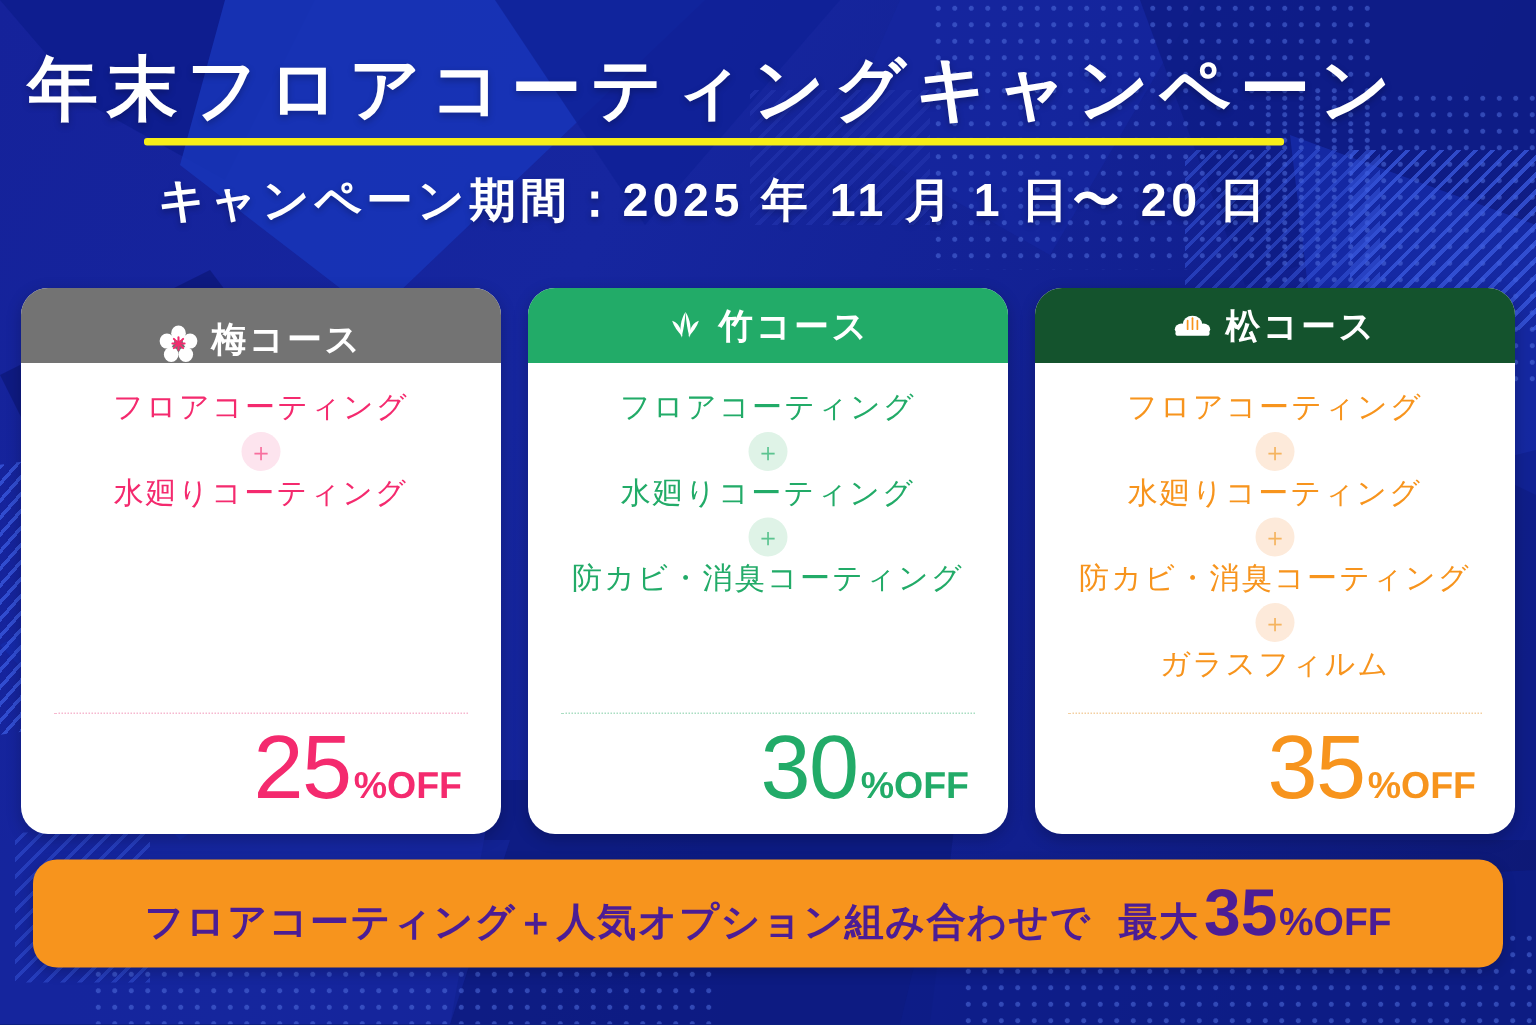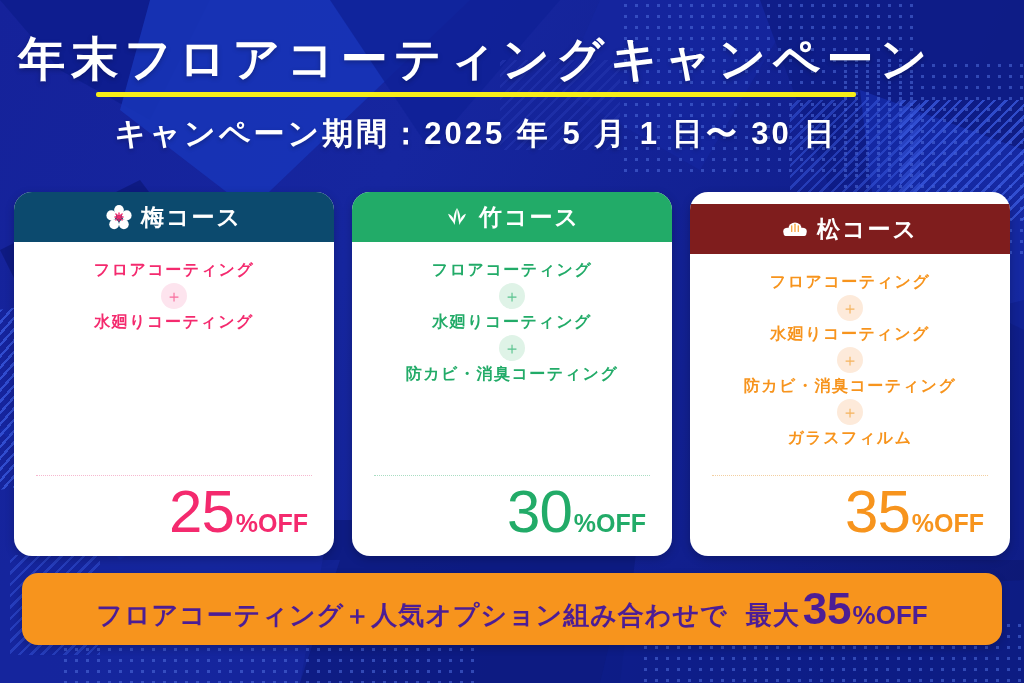--- a/index.html
+++ b/index.html
@@ -122,22 +122,22 @@
     display: block;
   }
   .card-body {
     flex: 1 1 auto;
     display: flex;
     flex-direction: column;
     align-items: center;
     padding-top: 18px;
   }
   .feature {
-    font-size: 16px;
-    font-weight: bold;
+    font-size: 20px;
+    font-weight: normal;
     letter-spacing: 1.5px;
     white-space: nowrap;
     line-height: 1.25;
   }
   .plus-badge {
     width: 26px;
     height: 26px;
     border-radius: 50%;
     margin: 3px 0;
     display: flex;
@@ -247,27 +247,27 @@
   <div class="shape dots" style="left:640px; top:620px; width:384px; height:63px;"></div>
   <div class="shape stripes" style="left:0; top:300px; width:140px; height:180px; transform:skewY(-8deg);"></div>
   <div class="shape stripes" style="left:900px; top:100px; width:124px; height:120px;"></div>
   <div class="shape stripes" style="left:790px; top:100px; width:130px; height:130px; opacity:.5;"></div>
   <div class="shape stripes-dark" style="left:500px; top:60px; width:120px; height:90px;"></div>
   <div class="shape stripes" style="left:10px; top:555px; width:90px; height:100px; opacity:.45;"></div>
 
   <div class="header">
     <h1 class="title">年末フロアコーティングキャンペーン</h1>
     <div class="title-rule"></div>
-    <p class="subtitle">キャンペーン期間：2025 年 5 月 1 日〜 30 日</p>
+    <p class="subtitle">キャンペーン期間：2025 年 11 月 1 日〜 20 日</p>
   </div>
 
   <div class="cards">
 
     <div class="card">
-      <div class="card-head" style="background:#0c4a6e;">
+      <div class="card-head" style="background:#737373;align-items:flex-end;">
         <svg class="course-icon" viewBox="0 0 32 32">
           <g fill="#ffffff">
             <ellipse cx="16" cy="7.5" rx="6" ry="6.2"></ellipse>
             <ellipse cx="25.5" cy="14" rx="6" ry="6.2"></ellipse>
             <ellipse cx="22" cy="25" rx="6" ry="6.2"></ellipse>
             <ellipse cx="10" cy="25" rx="6" ry="6.2"></ellipse>
             <ellipse cx="6.5" cy="14" rx="6" ry="6.2"></ellipse>
           </g>
           <g stroke="#f42a6e" stroke-width="1.7" stroke-linecap="round">
             <line x1="16" y1="11" x2="16" y2="21"></line>
@@ -314,21 +314,21 @@
       <div class="card-foot">
         <div class="divider" style="border-color:#a9ddc2;"></div>
         <div class="discount">
           <span class="discount-num" style="color:#22ab68;">30</span>
           <span class="discount-unit" style="color:#22ab68;">%OFF</span>
         </div>
       </div>
     </div>
 
     <div class="card">
-      <div class="card-head" style="background:#7f1d1d;margin-top:12px;">
+      <div class="card-head" style="background:#14532d;">
         <svg class="course-icon" viewBox="0 0 32 32">
           <g fill="#ffffff">
             <ellipse cx="16" cy="15" rx="8" ry="7"></ellipse>
             <ellipse cx="7" cy="19" rx="5.5" ry="4.6"></ellipse>
             <ellipse cx="25" cy="19" rx="5.5" ry="4.6"></ellipse>
             <rect x="2" y="20" width="28" height="4.5" rx="2.2"></rect>
           </g>
           <g stroke="#f7941d" stroke-width="1.4" stroke-linecap="round">
             <line x1="16" y1="10" x2="16" y2="19"></line>
             <line x1="12" y1="12" x2="12" y2="19"></line>

